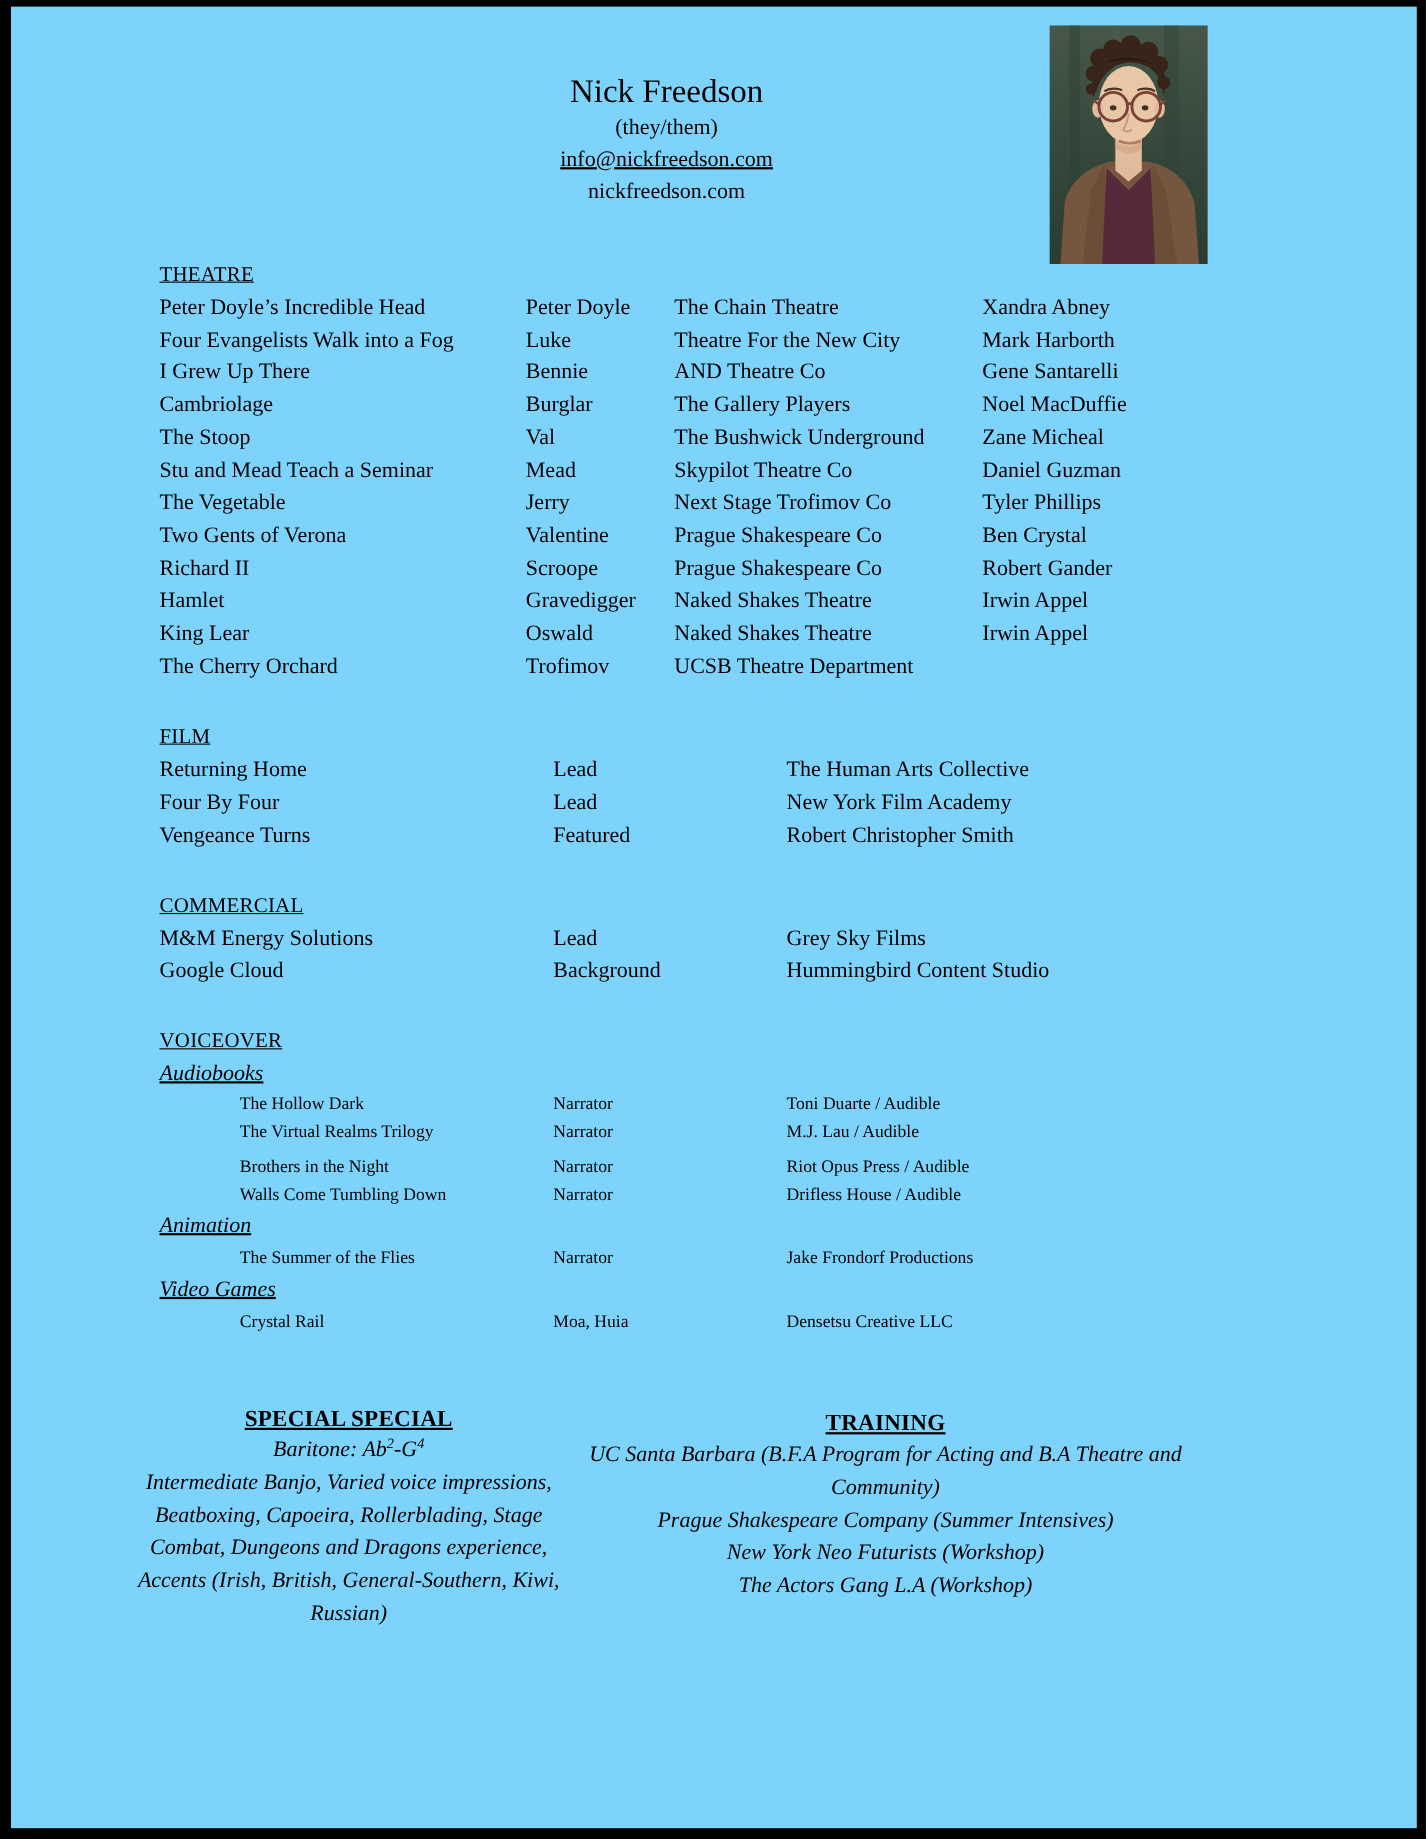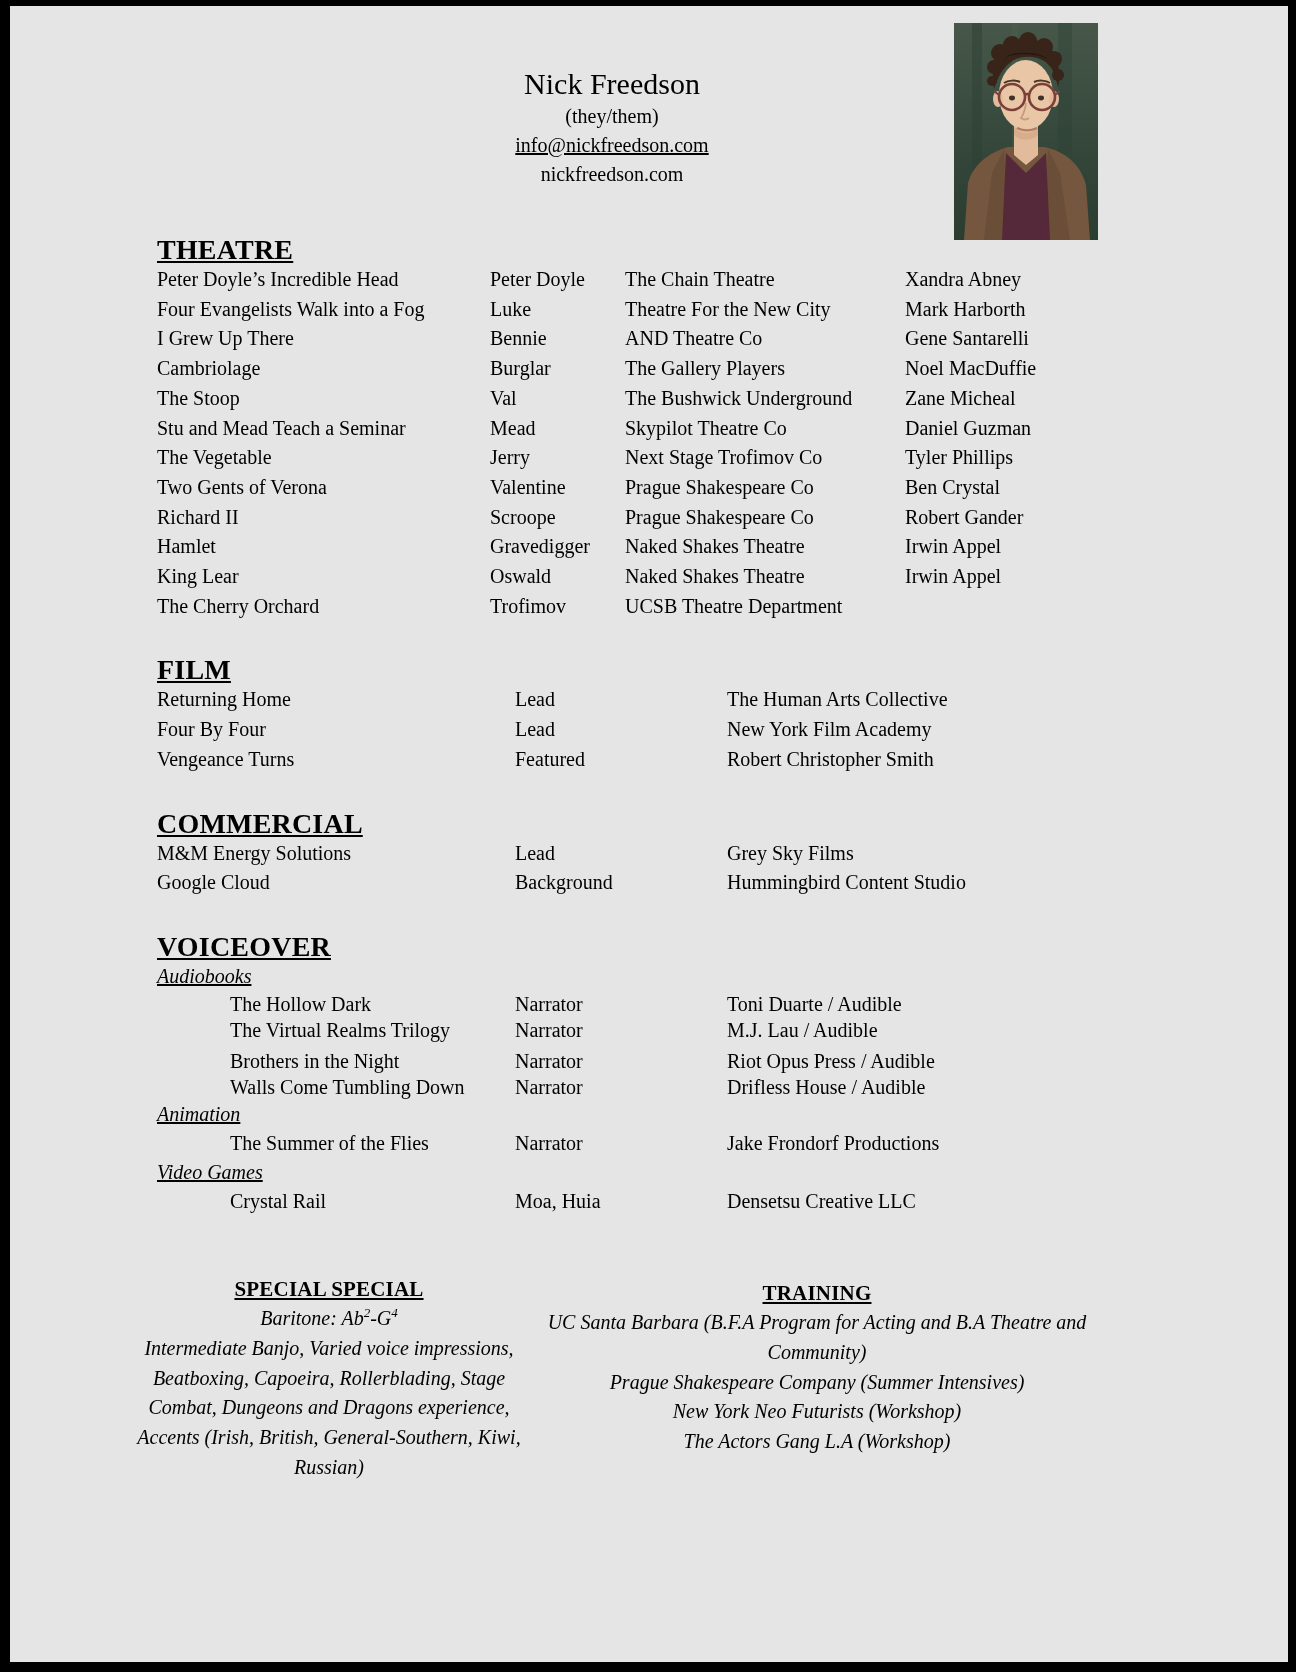--- a/index.html
+++ b/index.html
@@ -4,45 +4,45 @@
 <style>
   html,body { margin:0; padding:0; background:#000; }
   .canvas {
     position:relative; width:1296px; height:1672px; box-sizing:border-box;
     background:#000;
     font-family:"Liberation Serif","DejaVu Serif",serif;
     color:#000;
   }
   .page {
     position:absolute; left:10px; top:6px; right:8px; bottom:10px;
-    background:#e5e5e5; overflow:hidden;padding-left:12px;
+    background:#7dd3fc; overflow:hidden;
   }
   
   .header { margin-top:60px; text-align:center; padding-right:86px; }
   .name { font-size:30px; line-height:36px; }
   .hline { font-size:20px; line-height:29px; }
   .email { text-decoration:underline; }
   .photo { position:absolute; left:944px; top:17px; width:144px; height:217px; }
   
   .content { margin-left:135px; margin-right:40px; }
   .sec { margin-top:34px; }
   .sec.first { margin-top:46px; }
   .sec-title {
-    font-weight:bold; font-size:28px; line-height:30px;
+    font-weight:normal; font-size:19px; line-height:30px;
     text-decoration:underline; letter-spacing:0.2px;
   }
   .sub-title {
     font-style:italic; font-size:20px; line-height:29px;
     text-decoration:underline;
   }
   .trow { display:flex; font-size:20px; line-height:29.7px; }
   .trow > div { white-space:nowrap; overflow:visible; }
   .t1 { width:333px; } .t2 { width:135px; } .t3 { width:280px; } .t4 { flex:1; }
   .f1 { width:358px; } .f2 { width:212px; } .f3 { flex:1; }
-  .vrow { display:flex; font-size:20px; line-height:26.3px; padding-left:73px; }
+  .vrow { display:flex; font-size:16px; line-height:26.3px; padding-left:73px; }
   .vrow > div { white-space:nowrap; }
   .v1 { width:285px; } .v2 { width:212px; } .v3 { flex:1; }
   .vrow.tall { line-height:29px; }
   
   .bottom { display:flex; margin-top:58px; }
   .skills-col { margin-left:97px; width:420px; text-align:center; }
   .training-col { margin-left:8px; width:540px; text-align:center; padding-top:4px; }
   .col-title {
     font-weight:bold; font-size:21px; line-height:30px;
     text-decoration:underline; letter-spacing:0.2px;

